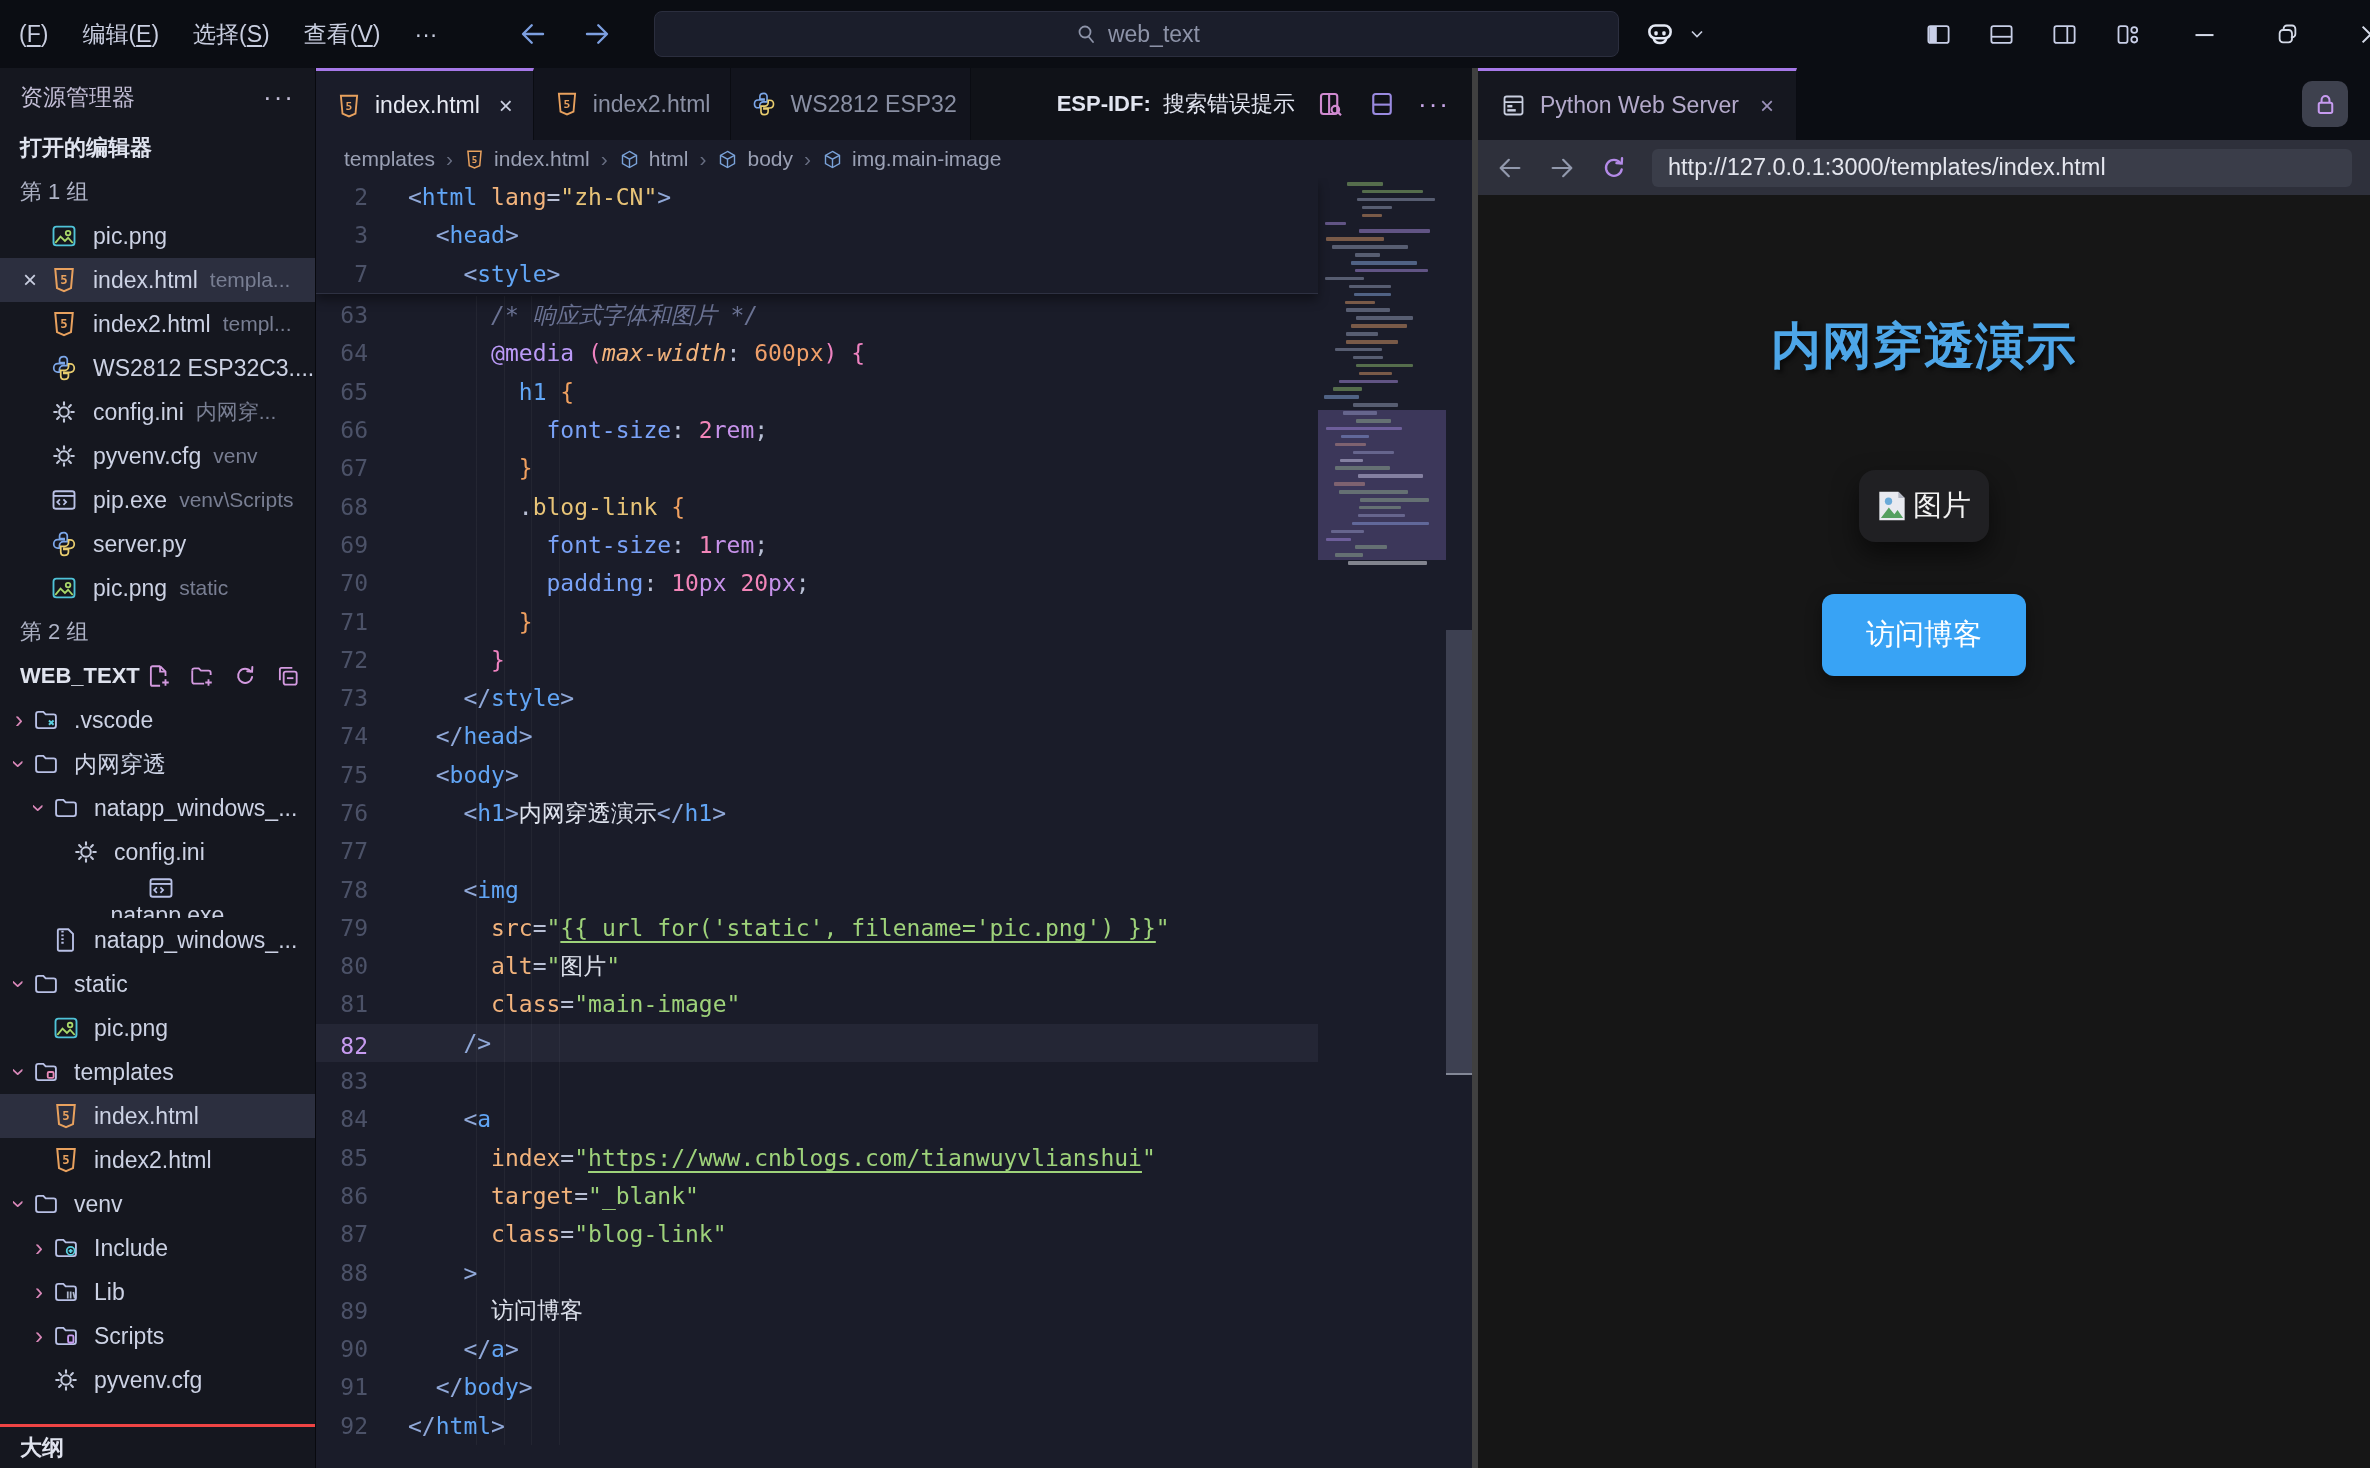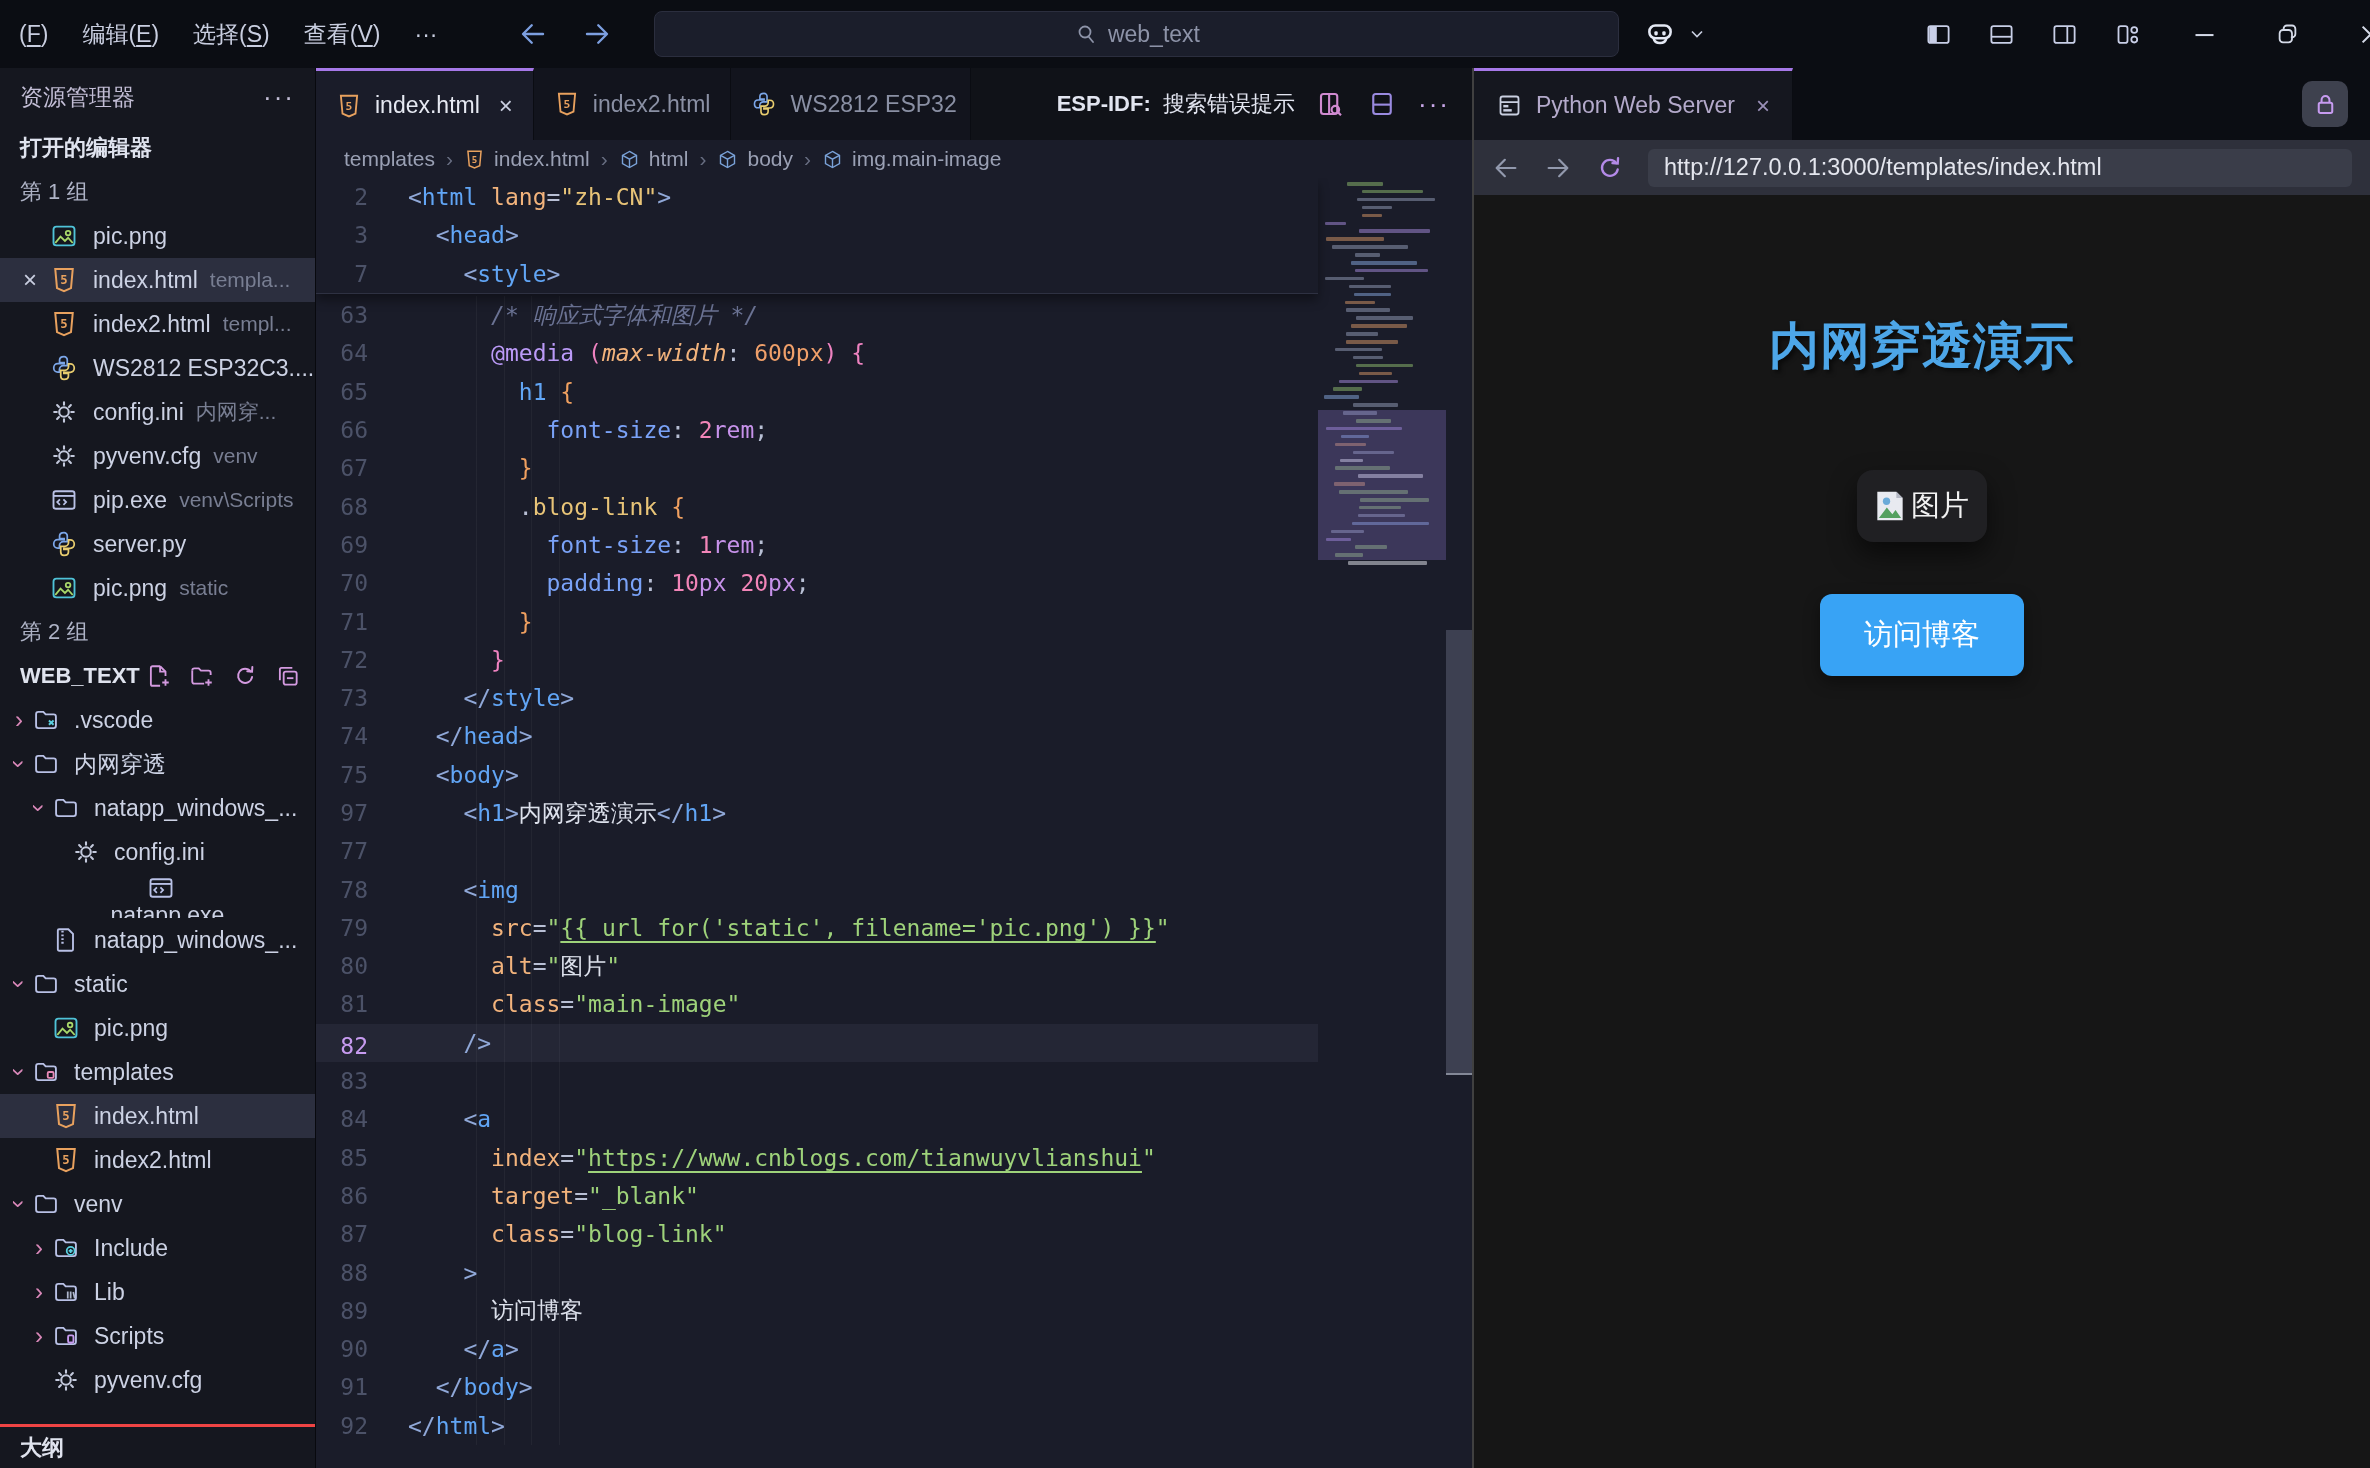--- a/index.html
+++ b/index.html
@@ -87,21 +87,21 @@
   .tk-br1{color:#f0a060}.tk-br2{color:#ee82c0}.tk-sel{color:#e8c478}
   .tk-txt{color:#dde1ec}.tk-pu{color:#b8bfd4}
 
   #minimap{position:absolute;top:0;right:26px;width:128px;height:396px;}
   .mm-line{position:absolute;height:3.5px;border-radius:1px;}
   #mm-viewport{position:absolute;left:0;right:0;top:232px;height:150px;background:rgba(140,118,205,.30);}
   #scrollbar{position:absolute;top:0;right:0;width:26px;bottom:0;}
   #scrollbar .slider{position:absolute;top:452px;height:445px;left:0;right:0;background:rgba(118,124,148,.38);border-bottom:2px solid rgba(190,194,210,.55);}
 
   
-  #right-panel{width:898px;display:flex;flex-direction:column;background:#0b0d13;border-left:2px solid #404040;}
+  #right-panel{width:898px;display:flex;flex-direction:column;background:#0b0d13;border-left:6px solid #404040;}
   .rp-tabbar{height:72px;display:flex;align-items:stretch;position:relative;background:#0b0d13;flex-shrink:0;}
   .rp-tab{display:flex;align-items:center;gap:13px;padding:0 22px;background:#15171f;color:#b4aacb;
     font-size:23px;border-top:3px solid #a678e8;border-right:1px solid #0a0c12;}
   .rp-tab .ic{width:27px;height:27px;}
   .rp-tab .tab-close{color:#9a90b8;font-size:24px;margin-left:8px;}
   .lock-btn{position:absolute;right:22px;top:13px;width:46px;height:46px;background:#3e414e;border-radius:10px;
     display:flex;align-items:center;justify-content:center;}
   .lock-btn .ic{width:27px;height:27px;}
   .rp-toolbar{height:55px;background:#2e303b;display:flex;align-items:center;padding:0 18px;gap:24px;flex-shrink:0;}
   .rp-toolbar .ic{width:28px;height:28px;}
@@ -619,21 +619,21 @@
           <div class="code-line"><span class="lnum">66</span><span class="ltext"><span class="tk-pl">          </span><span class="tk-prop">font-size</span><span class="tk-pu">:</span><span class="tk-pl"> </span><span class="tk-num">2</span><span class="tk-unit">rem</span><span class="tk-pu">;</span></span></div>
           <div class="code-line"><span class="lnum">67</span><span class="ltext"><span class="tk-pl">        </span><span class="tk-br1">}</span></span></div>
           <div class="code-line"><span class="lnum">68</span><span class="ltext"><span class="tk-pl">        </span><span class="tk-pu">.</span><span class="tk-sel">blog-link</span><span class="tk-pl"> </span><span class="tk-br1">{</span></span></div>
           <div class="code-line"><span class="lnum">69</span><span class="ltext"><span class="tk-pl">          </span><span class="tk-prop">font-size</span><span class="tk-pu">:</span><span class="tk-pl"> </span><span class="tk-num">1</span><span class="tk-unit">rem</span><span class="tk-pu">;</span></span></div>
           <div class="code-line"><span class="lnum">70</span><span class="ltext"><span class="tk-pl">          </span><span class="tk-prop">padding</span><span class="tk-pu">:</span><span class="tk-pl"> </span><span class="tk-num">10</span><span class="tk-unit">px</span><span class="tk-pl"> </span><span class="tk-num">20</span><span class="tk-unit">px</span><span class="tk-pu">;</span></span></div>
           <div class="code-line"><span class="lnum">71</span><span class="ltext"><span class="tk-pl">        </span><span class="tk-br1">}</span></span></div>
           <div class="code-line"><span class="lnum">72</span><span class="ltext"><span class="tk-pl">      </span><span class="tk-br2">}</span></span></div>
           <div class="code-line"><span class="lnum">73</span><span class="ltext"><span class="tk-pl">    </span><span class="tk-tagp">&lt;/</span><span class="tk-tag">style</span><span class="tk-tagp">&gt;</span></span></div>
           <div class="code-line"><span class="lnum">74</span><span class="ltext"><span class="tk-pl">  </span><span class="tk-tagp">&lt;/</span><span class="tk-tag">head</span><span class="tk-tagp">&gt;</span></span></div>
           <div class="code-line"><span class="lnum">75</span><span class="ltext"><span class="tk-pl">  </span><span class="tk-tagp">&lt;</span><span class="tk-tag">body</span><span class="tk-tagp">&gt;</span></span></div>
-          <div class="code-line"><span class="lnum">97</span><span class="ltext"><span class="tk-pl">    </span><span class="tk-tagp">&lt;</span><span class="tk-tag">h1</span><span class="tk-tagp">&gt;</span><span class="tk-txt">内网穿透演示</span><span class="tk-tagp">&lt;/</span><span class="tk-tag">h1</span><span class="tk-tagp">&gt;</span></span></div>
+          <div class="code-line"><span class="lnum">76</span><span class="ltext"><span class="tk-pl">    </span><span class="tk-tagp">&lt;</span><span class="tk-tag">h1</span><span class="tk-tagp">&gt;</span><span class="tk-txt">内网穿透演示</span><span class="tk-tagp">&lt;/</span><span class="tk-tag">h1</span><span class="tk-tagp">&gt;</span></span></div>
           <div class="code-line"><span class="lnum">77</span><span class="ltext"></span></div>
           <div class="code-line"><span class="lnum">78</span><span class="ltext"><span class="tk-pl">    </span><span class="tk-tagp">&lt;</span><span class="tk-tag">img</span></span></div>
           <div class="code-line"><span class="lnum">79</span><span class="ltext"><span class="tk-pl">      </span><span class="tk-attr">src</span><span class="tk-eq">=</span><span class="tk-str">"</span><span class="tk-link">{{ url_for('static', filename='pic.png') }}</span><span class="tk-str">"</span></span></div>
           <div class="code-line"><span class="lnum">80</span><span class="ltext"><span class="tk-pl">      </span><span class="tk-attr">alt</span><span class="tk-eq">=</span><span class="tk-str">"</span><span class="tk-txt">图片</span><span class="tk-str">"</span></span></div>
           <div class="code-line"><span class="lnum">81</span><span class="ltext"><span class="tk-pl">      </span><span class="tk-attr">class</span><span class="tk-eq">=</span><span class="tk-str">"main-image"</span></span></div>
           <div class="code-line active"><span class="lnum">82</span><span class="ltext"><span class="tk-pl">    </span><span class="tk-tagp">/&gt;</span></span></div>
           <div class="code-line"><span class="lnum">83</span><span class="ltext"></span></div>
           <div class="code-line"><span class="lnum">84</span><span class="ltext"><span class="tk-pl">    </span><span class="tk-tagp">&lt;</span><span class="tk-tag">a</span></span></div>
           <div class="code-line"><span class="lnum">85</span><span class="ltext"><span class="tk-pl">      </span><span class="tk-attr">index</span><span class="tk-eq">=</span><span class="tk-str">"</span><span class="tk-link">https://www.cnblogs.com/tianwuyvlianshui</span><span class="tk-str">"</span></span></div>
           <div class="code-line"><span class="lnum">86</span><span class="ltext"><span class="tk-pl">      </span><span class="tk-attr">target</span><span class="tk-eq">=</span><span class="tk-str">"_blank"</span></span></div>

